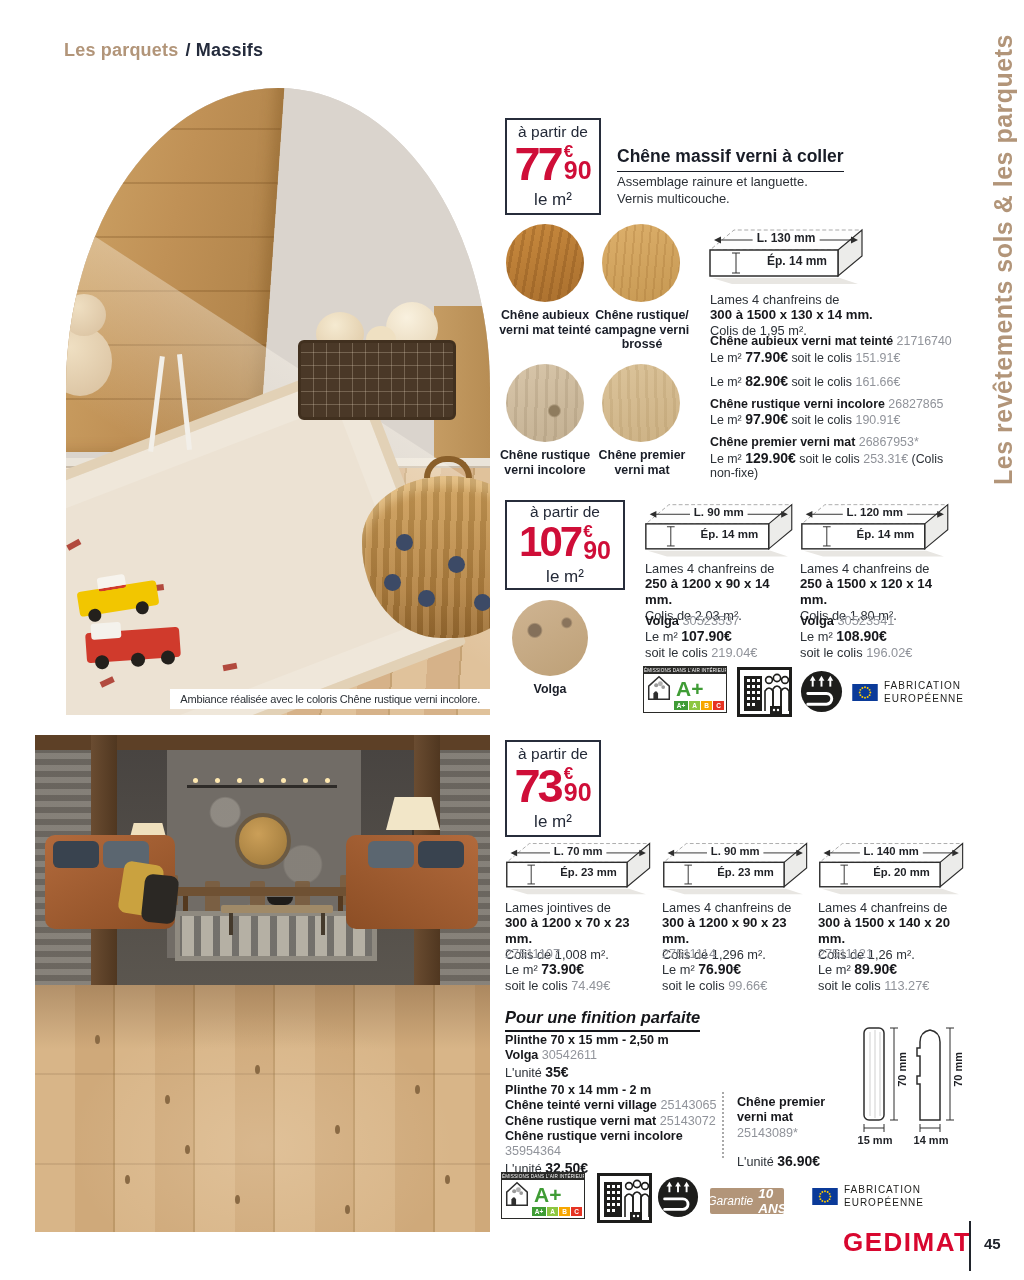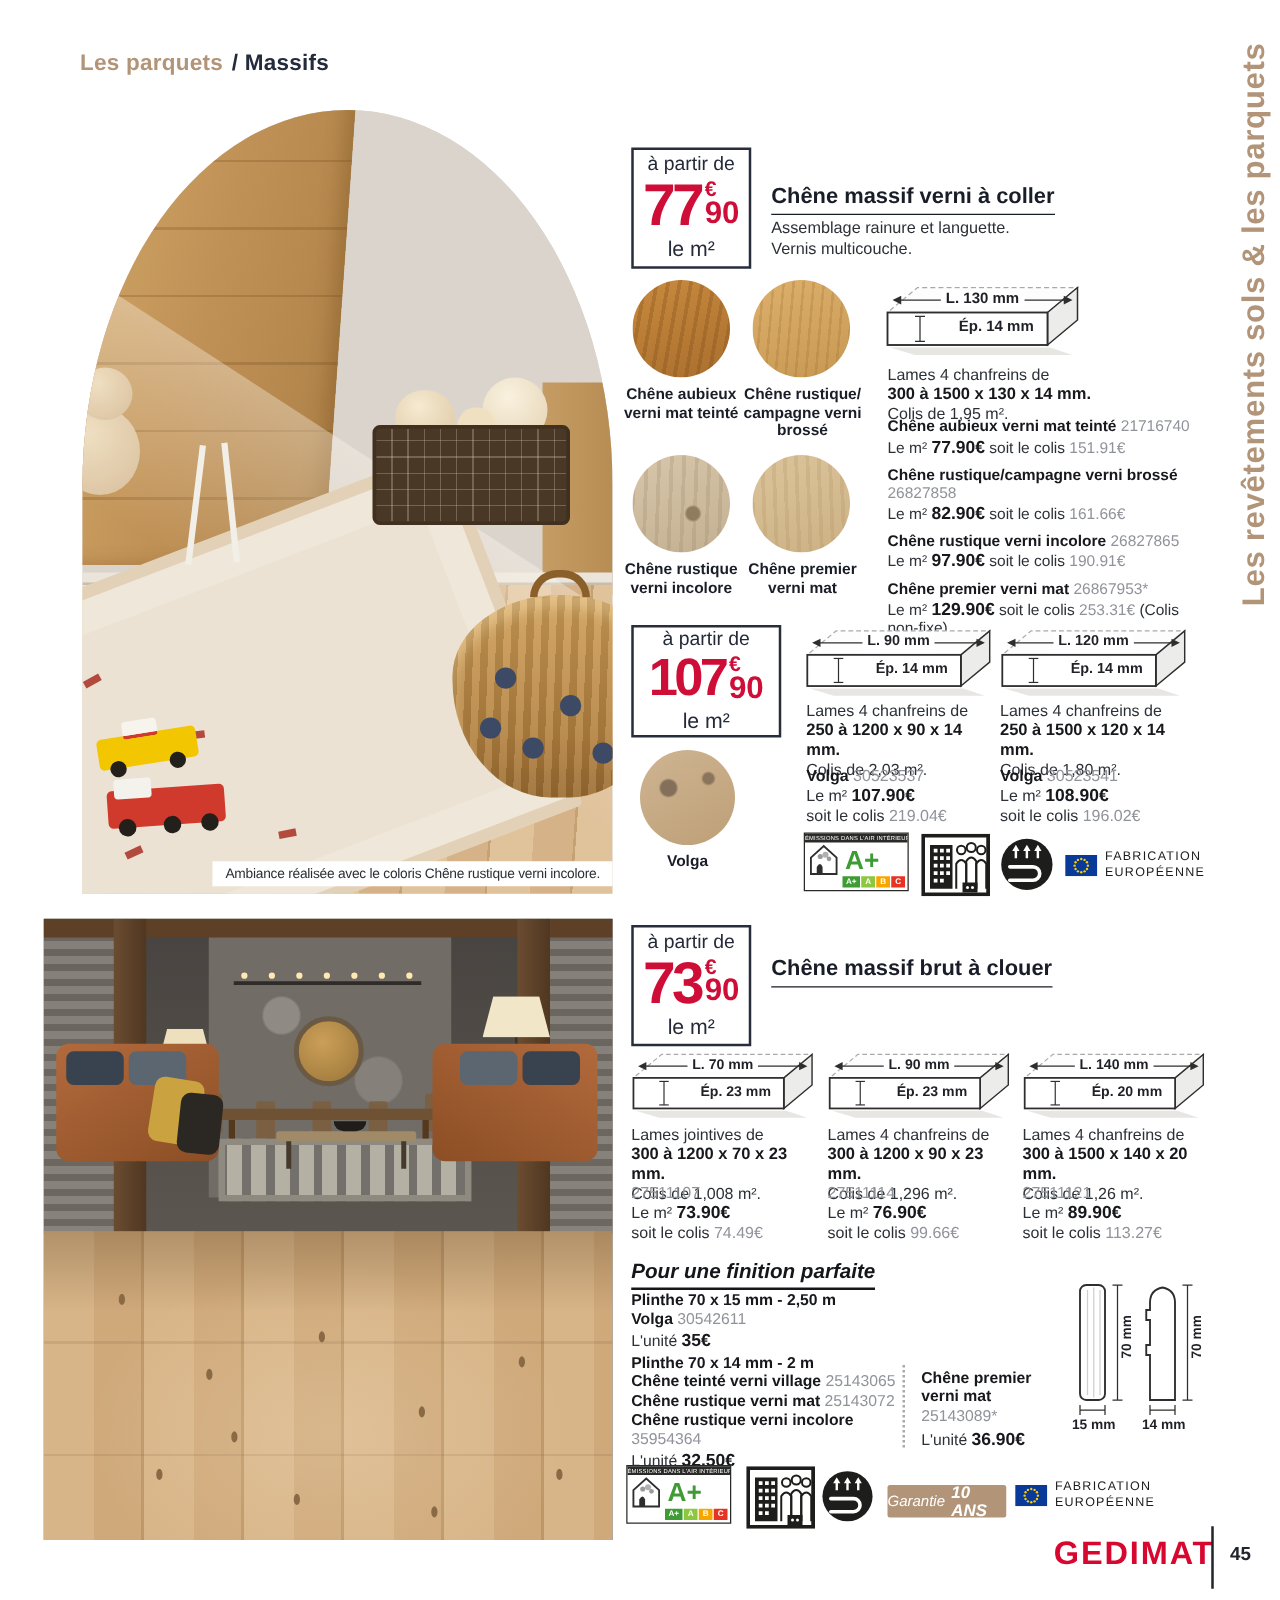--- a/index.html
+++ b/index.html
@@ -307,21 +307,20 @@
     <div class="b">300 à 1500 x 130 x 14 mm.</div>
     <div>Colis de 1,95 m².</div>
   </div>
 
   <div class="varlist" style="left:710px;top:334px;width:252px">
     <div class="vent">
       <div><span class="varname">Chêne aubieux verni mat teinté</span> <span class="ref">21716740</span></div>
       <div><span>Le m²</span> <span class="bp">77.90€</span> <span>soit le colis</span> <span class="cg">151.91€</span></div>
     </div>
     <div class="vent">
-      <div><span class="varname">Chêne rustique/campagne verni brossé</span> <span class="ref">26827858</span></div>
       <div><span>Le m²</span> <span class="bp">82.90€</span> <span>soit le colis</span> <span class="cg">161.66€</span></div>
     </div>
     <div class="vent">
       <div><span class="varname">Chêne rustique verni incolore</span> <span class="ref">26827865</span></div>
       <div><span>Le m²</span> <span class="bp">97.90€</span> <span>soit le colis</span> <span class="cg">190.91€</span></div>
     </div>
     <div class="vent">
       <div><span class="varname">Chêne premier verni mat</span> <span class="ref">26867953*</span></div>
       <div><span>Le m²</span> <span class="bp">129.90€</span> <span>soit le colis</span> <span class="cg">253.31€</span> <span>(Colis non-fixe)</span></div>
     </div>
@@ -491,21 +490,20 @@
     <div class="pb-main">
       <span class="pb-int">73</span>
       <span class="pb-side">
         <span class="pb-eur">€</span>
         <span class="pb-cents">90</span>
       </span>
     </div>
     <div class="pb-unit">le m²</div>
   </div>
 
-  <div class="ptitle" style="left:617px;top:764px">Chêne massif brut à clouer</div>
 
   <div class="plk" style="left:503px;top:836px;transform:scale(.94);transform-origin:top left">
     <svg viewBox="0 0 160 64">
       <polygon points="6,56 134,56 152,62 26,62" fill="#e8e6e2"></polygon>
       <polygon points="4,28 132,28 156,8 28,8" fill="#fdfdfd" stroke="#a9a9a9" stroke-width="1" stroke-dasharray="4 2.5"></polygon>
       <polygon points="132,28 156,8 156,34 132,54" fill="#ececea" stroke="#2e2e2e" stroke-width="1.2"></polygon>
       <rect x="4" y="28" width="128" height="26" fill="#ffffff" stroke="#2e2e2e" stroke-width="1.5"></rect>
       <line x1="10" y1="18" x2="150" y2="18" stroke="#2e2e2e" stroke-width="1"></line>
       <polygon points="8,18 15,14.5 15,21.5" fill="#2e2e2e"></polygon>
       <polygon points="152,18 145,14.5 145,21.5" fill="#2e2e2e"></polygon>
@@ -594,21 +592,21 @@
     <div><span class="varname">Chêne teinté verni village</span> <span class="ref">25143065</span></div>
     <div><span class="varname">Chêne rustique verni mat</span> <span class="ref">25143072</span></div>
     <div><span class="varname">Chêne rustique verni incolore</span> <span class="ref">35954364</span></div>
     <div><span>L'unité</span> <span class="bp">32.50€</span></div>
   </div>
 
   <div class="udot" style="left:722px;top:1092px;height:66px"></div>
 
   <div class="fin" style="left:737px;top:1095px;width:118px">
     <div><span class="varname">Chêne premier verni mat</span> <span class="ref">25143089*</span></div>
-    <div style="margin-top:2px"><span>L'unité</span> <span class="bp">36.90€</span></div>
+    <div style="margin-top:12px"><span>L'unité</span> <span class="bp">36.90€</span></div>
   </div>
 
   <div class="profiles">
     <svg width="112" height="125" viewBox="0 0 112 125">
       <rect x="8" y="6" width="20" height="92" rx="5" fill="#fff" stroke="#2e2e2e" stroke-width="1.5"></rect>
       <path d="M14,10 V94 M19,8 V96 M24,10 V94" stroke="#cfcfcf" stroke-width="1" fill="none"></path>
       <line x1="38" y1="6" x2="38" y2="98" stroke="#2e2e2e" stroke-width="1"></line>
       <line x1="34" y1="6" x2="42" y2="6" stroke="#2e2e2e" stroke-width="1"></line>
       <line x1="34" y1="98" x2="42" y2="98" stroke="#2e2e2e" stroke-width="1"></line>
       <line x1="8" y1="106" x2="28" y2="106" stroke="#2e2e2e" stroke-width="1"></line>
@@ -688,21 +686,21 @@
         <line x1="9" y1="-5" x2="9" y2="-13"></line>
     </g>
     <g fill="#fff">
       <polygon points="-9,-16 -12,-11 -6,-11"></polygon>
         <polygon points="0,-16 -3,-11 3,-11"></polygon>
         <polygon points="9,-16 6,-11 12,-11"></polygon>
     </g>
     <path d="M-14,2 H5 a5.5,5.5 0 0 1 0,11 H-14" stroke="#fff" stroke-width="3" fill="none" stroke-linecap="round"></path>
   </svg>
 
-  <div class="garantie" style="left:710px;top:1188px;width:95px;height:26px">
+  <div class="garantie" style="left:710px;top:1188px;width:74px;height:26px">
     <span class="gar1">Garantie</span>
     <span class="gar2">10 ANS</span>
   </div>
 
   <svg class="iconbox" style="left:812px;top:1188px" width="26" height="17" viewBox="0 0 24 16">
     <rect width="24" height="16" fill="#0a3a99"></rect>
     <g fill="#ffcc00">
       <circle cx="12" cy="3" r="0.9"></circle>
         <circle cx="14.5" cy="3.7" r="0.9"></circle>
         <circle cx="16.3" cy="5.5" r="0.9"></circle>

